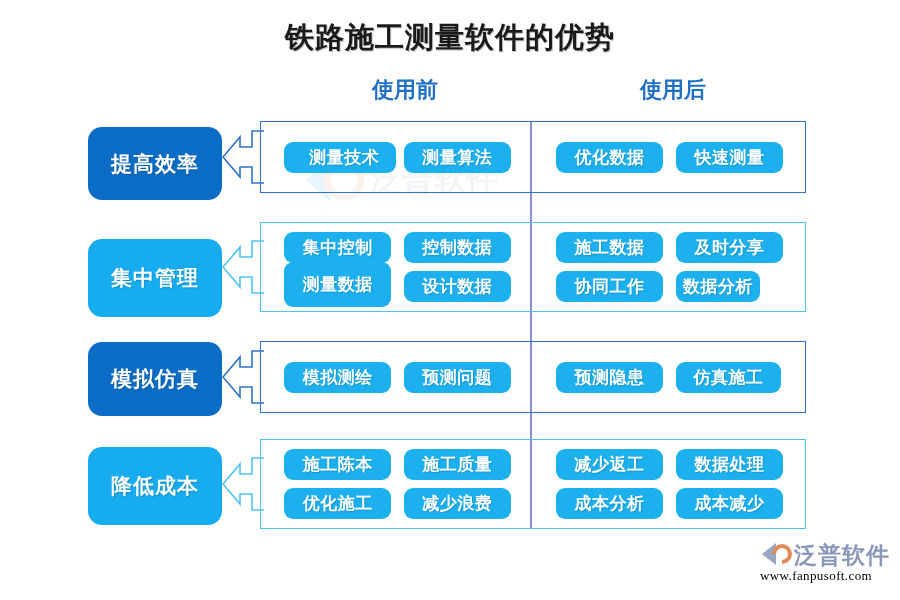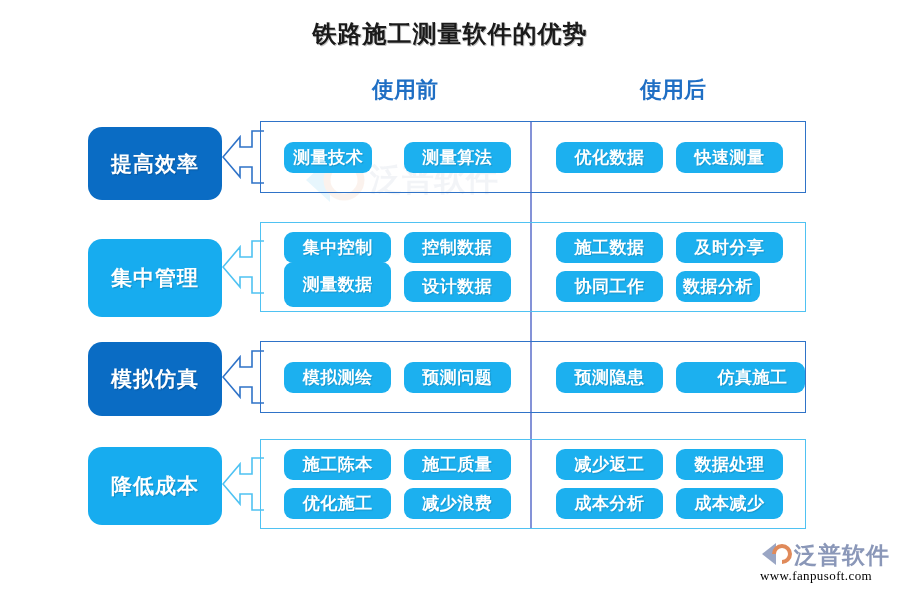--- a/index.html
+++ b/index.html
@@ -6,21 +6,21 @@
   body{
     width:900px;height:600px;background:#ffffff;
     font-family:"Liberation Serif","DejaVu Serif",serif;
     position:relative;overflow:hidden;
   }
   .page{position:absolute;inset:0;}
 
   
   .title{
     position:absolute;left:0;top:18px;width:900px;text-align:center;
-    font-size:24px;font-weight:bold;color:#1a1a1a;letter-spacing:1px;
+    font-size:29px;font-weight:bold;color:#1a1a1a;letter-spacing:1px;
     text-shadow:1px 1px 0 rgba(120,120,120,.45);
   }
 
   
   .col-head{
     position:absolute;top:75px;font-size:22px;font-weight:bold;
     color:#1F6FC4;text-align:center;width:180px;
   }
   .col-head.before{left:315px;}
   .col-head.after {left:583px;}
@@ -101,21 +101,21 @@
     <text x="70" y="40" font-size="32" font-weight="bold" fill="#8a97b8" font-family="Liberation Serif, serif">泛普软件</text>
   </svg>
 
   <div id="rows-container">
       <div class="row">
         <div class="label-box dark" style="left: 88px; top: 127px; width: 134px; height: 73px;">提高效率</div>
         <div class="frame dark" style="left: 260px; top: 121px; width: 546px; height: 72px;"></div>
         <svg class="arrow" width="42" height="56" viewBox="0 0 42 56" style="left: 222px; top: 129px; position: absolute;">
           <path d="M42 2 L30 2 L30 18 L18 18 L18 8 L1 28 L18 48 L18 38 L30 38 L30 54 L42 54" fill="none" stroke="#2F73C8" stroke-width="1.6"></path>
         </svg>
-        <div class="pill" style="left: 284.333px; top: 141.5px; width: 88px; height: 31px;">测量技术</div>
+        <div class="pill" style="left: 284.333px; top: 141.5px; width: 104px; height: 31px; padding-left: 8px;">测量技术</div>
         <div class="pill" style="left: 403.667px; top: 141.5px; width: 107px; height: 31px;">测量算法</div>
         <div class="pill" style="left: 556px; top: 141.5px; width: 107px; height: 31px;">优化数据</div>
         <div class="pill" style="left: 676px; top: 141.5px; width: 107px; height: 31px;">快速测量</div>
       </div>
       <div class="row">
         <div class="label-box light" style="left: 88px; top: 239px; width: 134px; height: 78px;">集中管理</div>
         <div class="frame light" style="left: 260px; top: 222px; width: 546px; height: 90px;"></div>
         <svg class="arrow" width="42" height="56" viewBox="0 0 42 56" style="left: 222px; top: 239px; position: absolute;">
           <path d="M42 2 L30 2 L30 18 L18 18 L18 8 L1 28 L18 48 L18 38 L30 38 L30 54 L42 54" fill="none" stroke="#4FC2F2" stroke-width="1.6"></path>
         </svg>
@@ -130,21 +130,21 @@
       </div>
       <div class="row">
         <div class="label-box dark" style="left: 88px; top: 342px; width: 134px; height: 74px;">模拟仿真</div>
         <div class="frame dark" style="left: 260px; top: 341px; width: 546px; height: 72px;"></div>
         <svg class="arrow" width="42" height="56" viewBox="0 0 42 56" style="left: 222px; top: 349px; position: absolute;">
           <path d="M42 2 L30 2 L30 18 L18 18 L18 8 L1 28 L18 48 L18 38 L30 38 L30 54 L42 54" fill="none" stroke="#2F73C8" stroke-width="1.6"></path>
         </svg>
         <div class="pill" style="left: 284.333px; top: 361.5px; width: 107px; height: 31px;">模拟测绘</div>
         <div class="pill" style="left: 403.667px; top: 361.5px; width: 107px; height: 31px; font-family: Liberation Serif, serif;">预测问题</div>
         <div class="pill" style="left: 556px; top: 361.5px; width: 107px; height: 31px;">预测隐患</div>
-        <div class="pill" style="left: 676px; top: 361.5px; width: 105px; height: 31px; padding-left: 24px;">仿真施工</div>
+        <div class="pill" style="left: 676px; top: 361.5px; width: 105px; height: 31px;">仿真施工</div>
       </div>
       <div class="row">
         <div class="label-box light" style="left: 88px; top: 447px; width: 134px; height: 78px;">降低成本</div>
         <div class="frame light" style="left: 260px; top: 439px; width: 546px; height: 90px;"></div>
         <svg class="arrow" width="42" height="56" viewBox="0 0 42 56" style="left: 222px; top: 456px; position: absolute;">
           <path d="M42 2 L30 2 L30 18 L18 18 L18 8 L1 28 L18 48 L18 38 L30 38 L30 54 L42 54" fill="none" stroke="#4FC2F2" stroke-width="1.6"></path>
         </svg>
         <div class="pill" style="left: 284.333px; top: 449px; width: 107px; height: 31px;">施工陈本</div>
         <div class="pill" style="left: 403.667px; top: 449px; width: 107px; height: 31px;">施工质量</div>
         <div class="pill" style="left: 284.333px; top: 488px; width: 107px; height: 31px;">优化施工</div>

